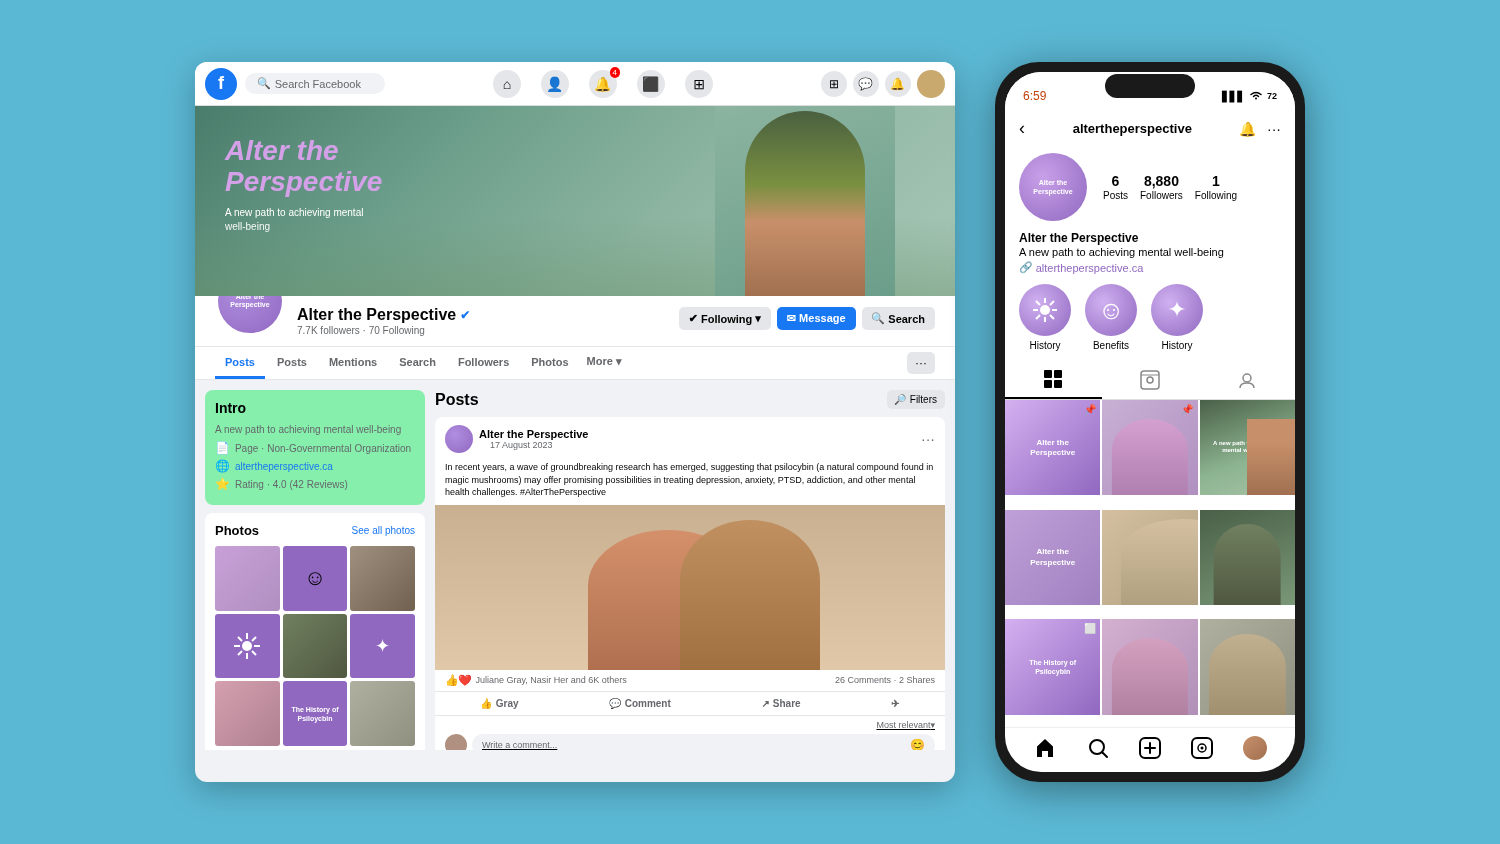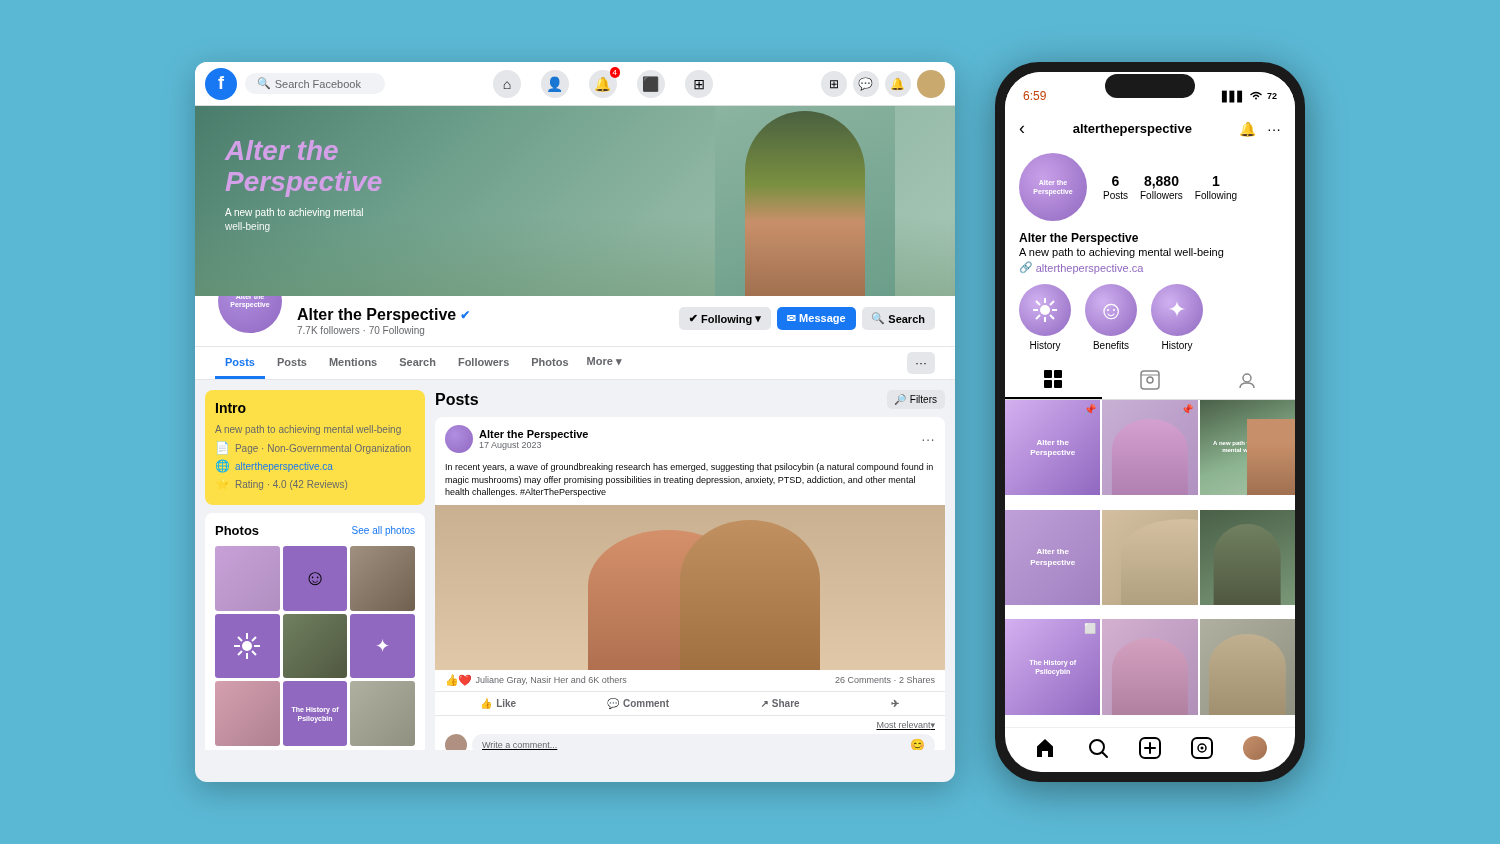--- a/index.html
+++ b/index.html
@@ -240,21 +240,21 @@
       height: calc(720px - 44px - 190px - 80px - 36px);
       overflow-y: auto;
     }
 
     
     .fb-sidebar {
       width: 220px;
       flex-shrink: 0;
     }
     .fb-intro-box {
-      background: #fde047;
+      background: #86efac;
       border-radius: 8px;
       padding: 10px;
       margin-bottom: 8px;
     }
     .fb-intro-title {
       font-size: 14px;
       font-weight: 700;
       margin-bottom: 8px;
     }
     .fb-intro-text {
@@ -322,21 +322,21 @@
       display: flex; align-items: center; gap: 6px;
       padding: 8px 10px 4px;
     }
     .fb-post-avatar {
       width: 28px; height: 28px;
       border-radius: 50%;
       background: radial-gradient(circle at 35% 35%, #b08ee0, #9068c0);
       flex-shrink: 0;
     }
     .fb-post-author { font-size: 11px; font-weight: 700; }
-    .fb-post-meta { font-size: 9px; color: #65676b; }
+    .fb-post-meta { font-size: 9px; color: #65676b; margin-left: 11px; }
     .fb-post-more { margin-left: auto; color: #65676b; font-size: 14px; }
     .fb-post-text {
       padding: 4px 10px 6px;
       font-size: 9px;
       color: #050505;
       line-height: 1.4;
     }
     .fb-post-image {
       width: 100%;
       height: 165px;
@@ -795,21 +795,21 @@
             </div>
             <span>Juliane Gray, Nasir Her and 6K others</span>
           </div>
           <div class="fb-reactions-right">
             <span>26 Comments</span> · <span>2 Shares</span>
           </div>
         </div>
         <div class="fb-post-actions">
           <button class="fb-action-btn">
             <span>👍</span>
-            <span>Like</span>
+            <span>Gray</span>
           </button>
           <button class="fb-action-btn">
             <span>💬</span>
             <span>Comment</span>
           </button>
           <button class="fb-action-btn">
             <span>↗</span>
             <span>Share</span>
           </button>
           <button class="fb-action-btn">

